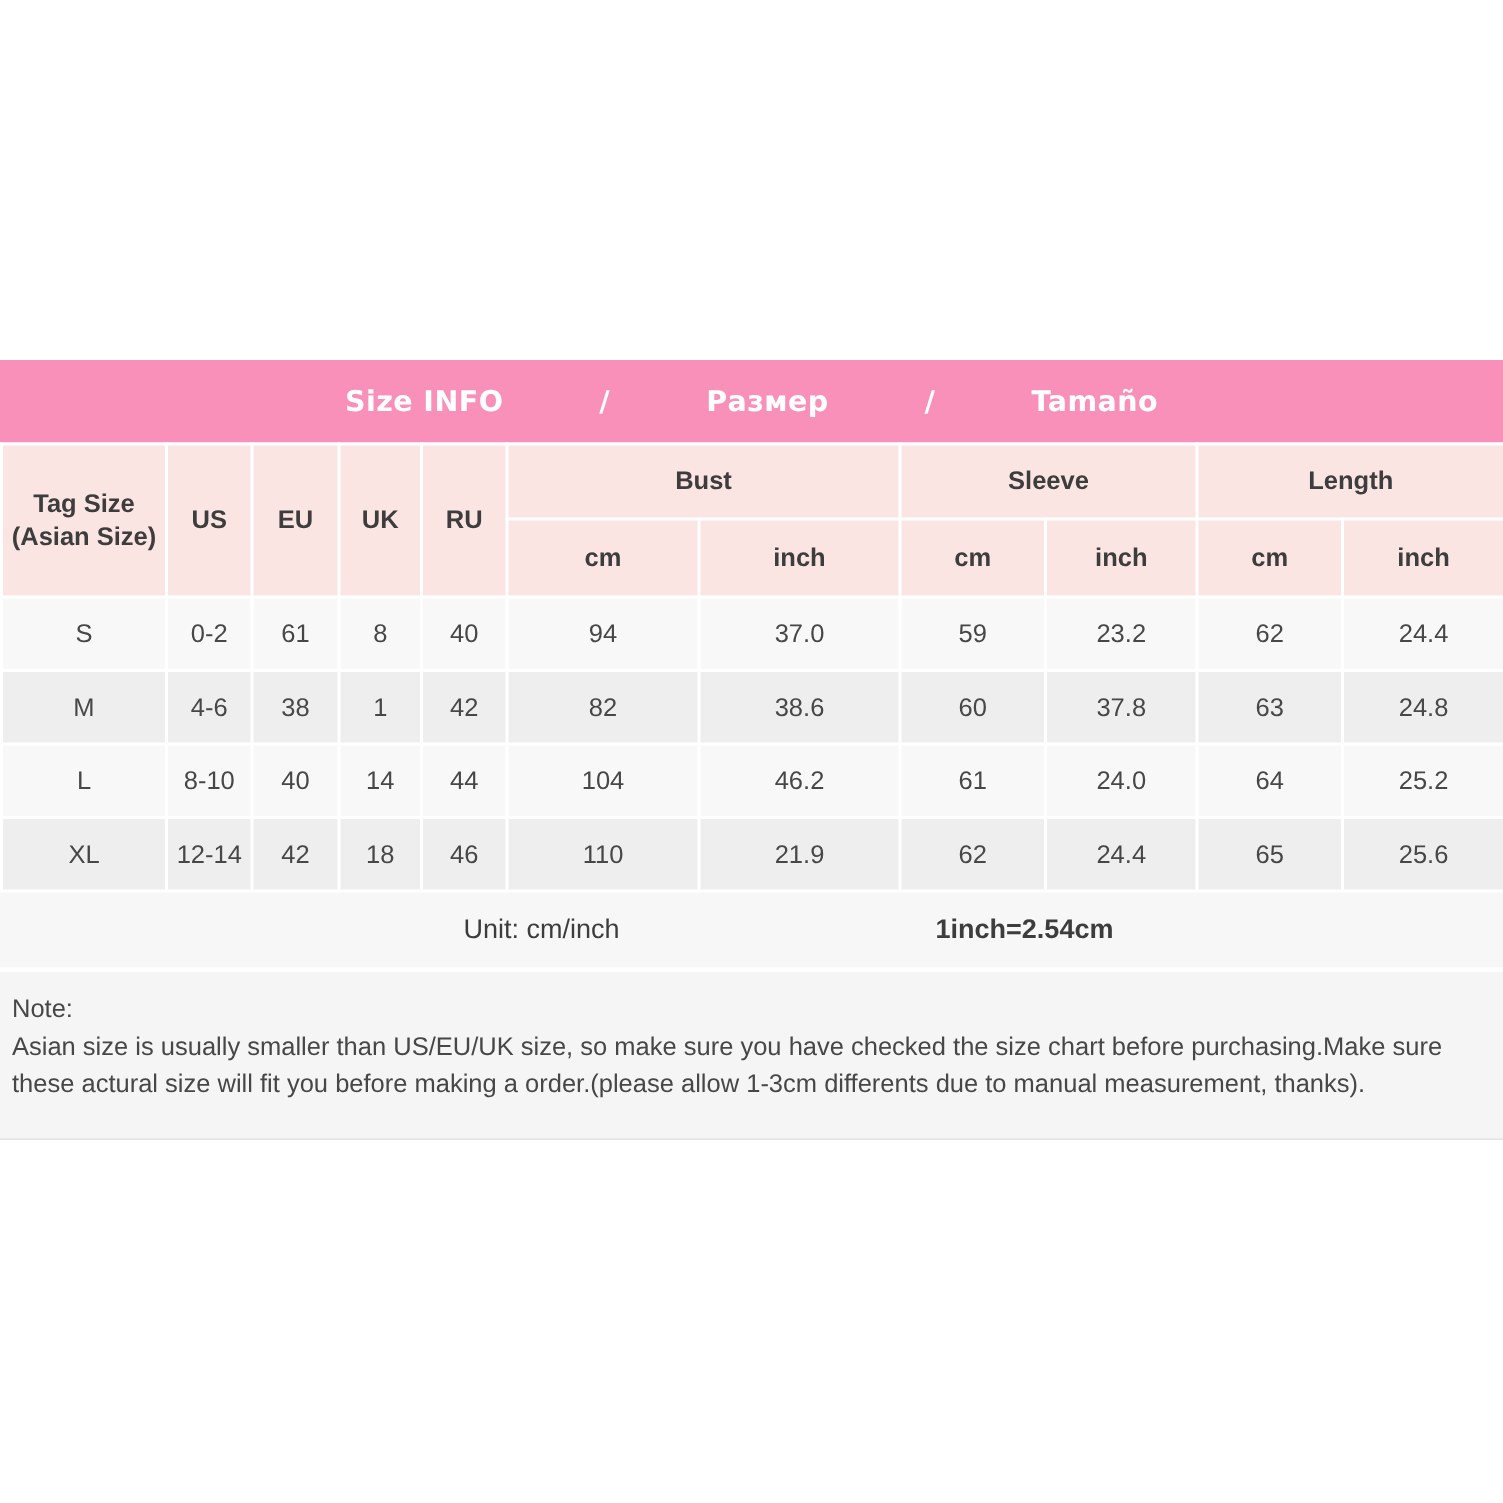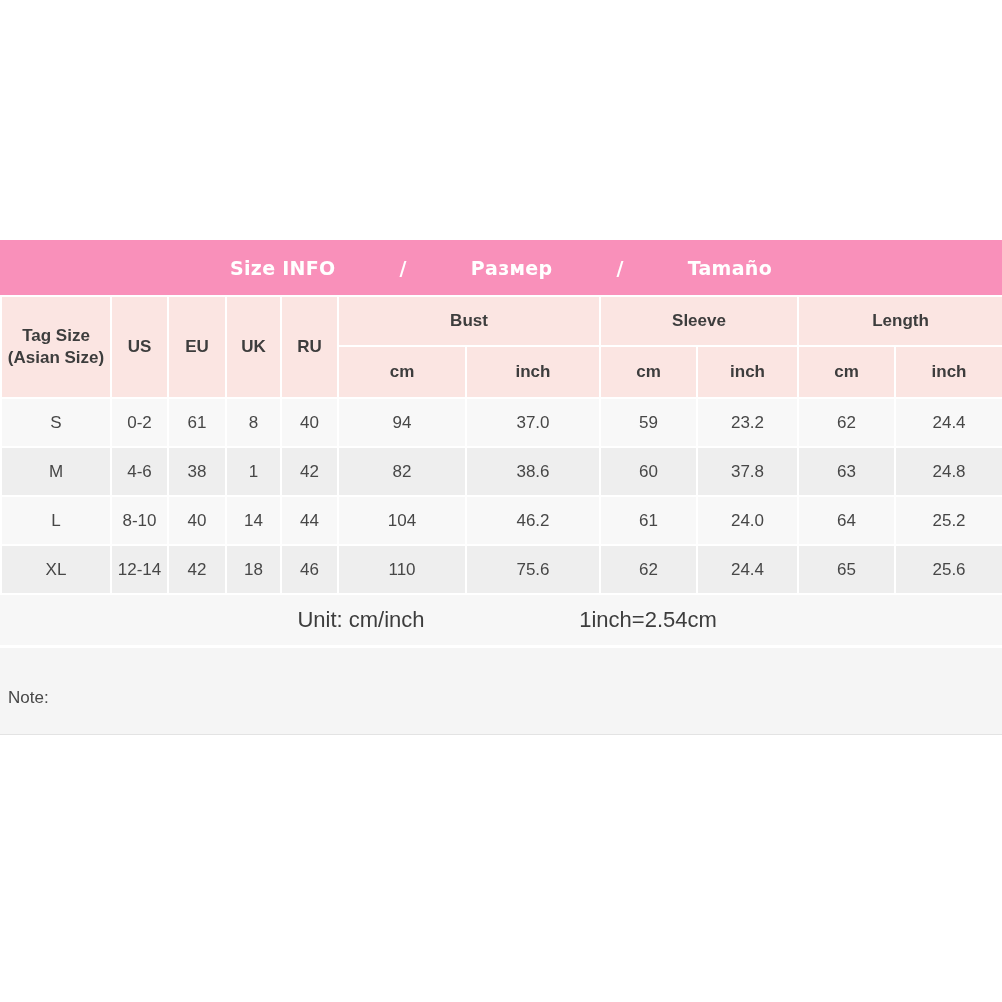--- a/index.html
+++ b/index.html
@@ -34,31 +34,31 @@
     font-size:17px;font-weight:700;
   }
   tr.h1{height:50px;}
   tr.h2{height:52px;}
   tbody tr{height:49px;}
   tbody td{font-size:17px;color:var(--text-body);background:var(--row-light);}
   tbody tr:nth-child(even) td{background:var(--row-dark);}
   .corner-line{display:block;line-height:1.3;}
   .unit-row{
     height:50px;background:var(--unit-bg);position:relative;
-    font-size:22px;color:var(--text-dark);
+    font-size:18px;color:var(--text-dark);
   }
   .unit-left{position:absolute;left:361px;top:50%;transform:translate(-50%,-50%);white-space:nowrap;}
-  .unit-right{position:absolute;left:648px;top:50%;transform:translate(-50%,-50%);white-space:nowrap;}
+  .unit-right{position:absolute;left:683px;top:50%;transform:translate(-50%,-50%);white-space:nowrap;font-weight:bold;}
   .note{
     margin-top:3px;background:var(--note-bg);
     padding:12px 12px 24px 8px;
     font-size:17px;line-height:25px;color:var(--text-body);
     border-bottom:1px solid #E3E3E3;
   }
-  .note-title,.note-body{display:block;margin-top:25px;}
+  .note-title,.note-body{display:block;}
 </style>
 </head>
 <body>
 
 <div class="sheet">
 
   <div class="banner">
     <span>Size INFO</span>
     <span>/</span>
     <span>Размер</span>
@@ -143,31 +143,32 @@
         <td>64</td>
         <td>25.2</td>
       </tr>
       <tr>
         <td>XL</td>
         <td>12-14</td>
         <td>42</td>
         <td>18</td>
         <td>46</td>
         <td>110</td>
-        <td>75.6</td>
+        <td>21.9</td>
         <td>62</td>
         <td>24.4</td>
         <td>65</td>
         <td>25.6</td>
       </tr>
     </tbody>
   </table>
 
   <div class="unit-row">
     <span class="unit-left">Unit: cm/inch</span>
     <span class="unit-right">1inch=2.54cm</span>
   </div>
 
   <div class="note">
     <span class="note-title">Note:</span>
+    <span class="note-body">Asian size is usually smaller than US/EU/UK size, so make sure you have checked the size chart before purchasing.Make sure these actural size will fit you before making a order.(please allow 1-3cm differents due to manual measurement, thanks).</span>
   </div>
 
 </div>
 
 </body></html>

